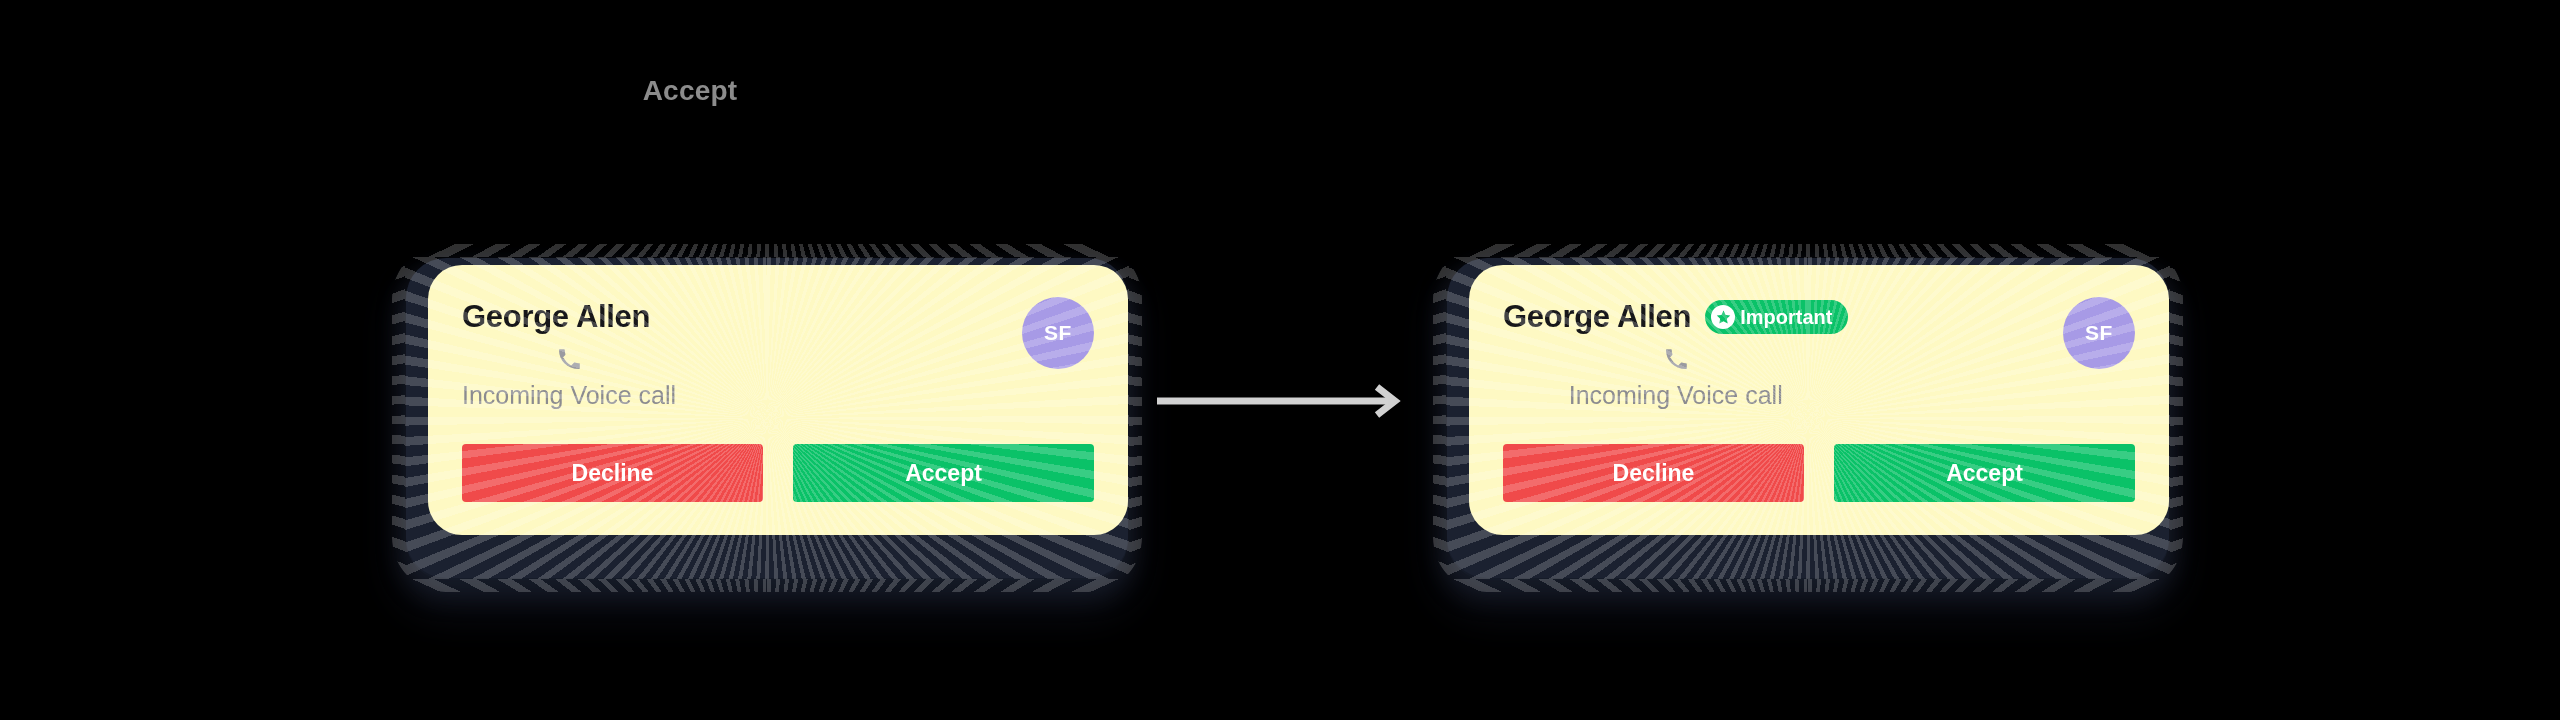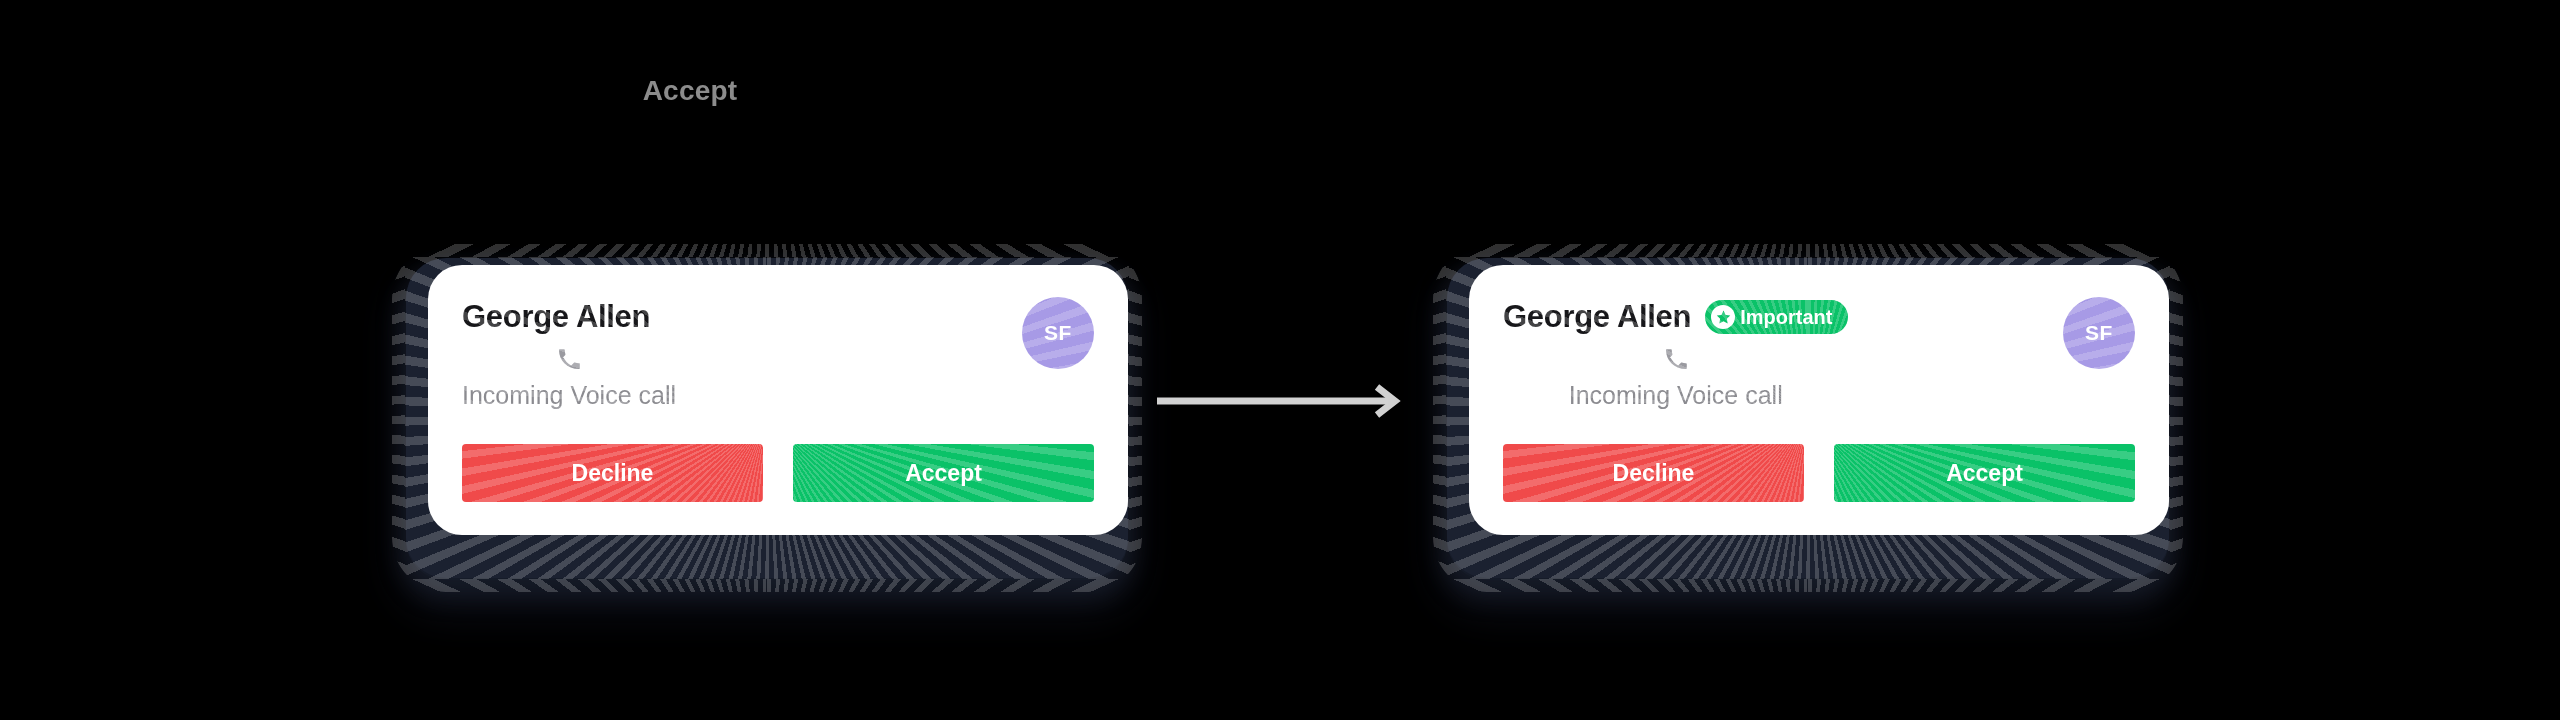--- a/index.html
+++ b/index.html
@@ -73,21 +73,21 @@
     mix-blend-mode: screen;
   }
 
   
   .card {
     position: absolute;
     left: 22px;
     top: 7px;
     width: 700px;
     height: 270px;
-    background: #ffffff;
+    background: #fef9c3;
     border-radius: 34px;
     box-sizing: border-box;
     padding: 30px 34px 0 34px;
   }
 
   .card-head {
     display: flex;
     align-items: flex-start;
     justify-content: space-between;
   }

